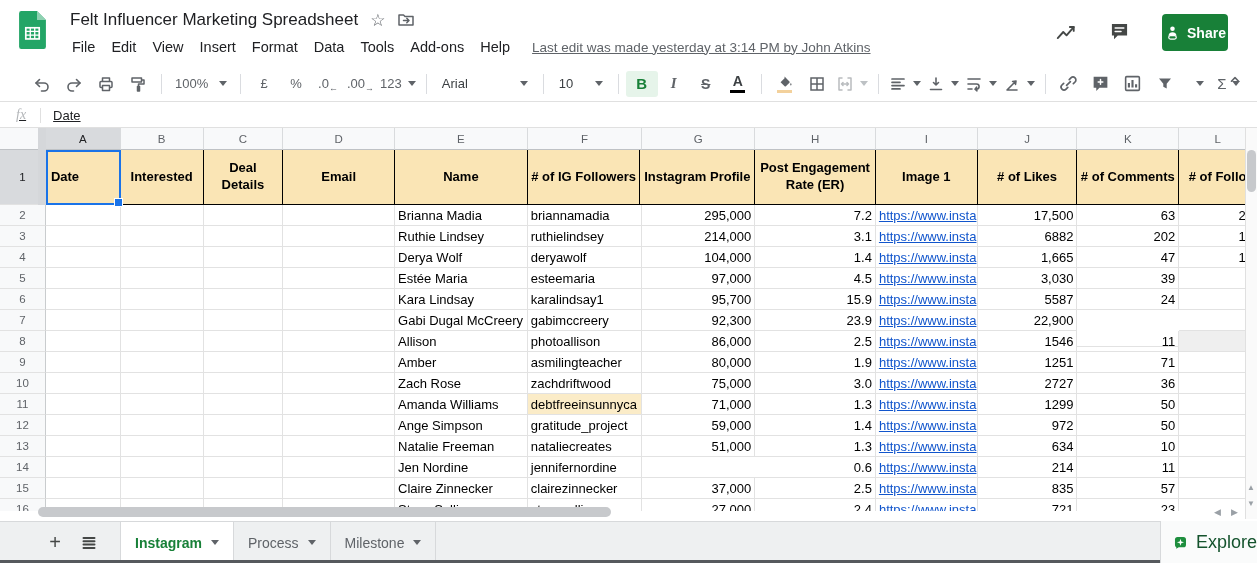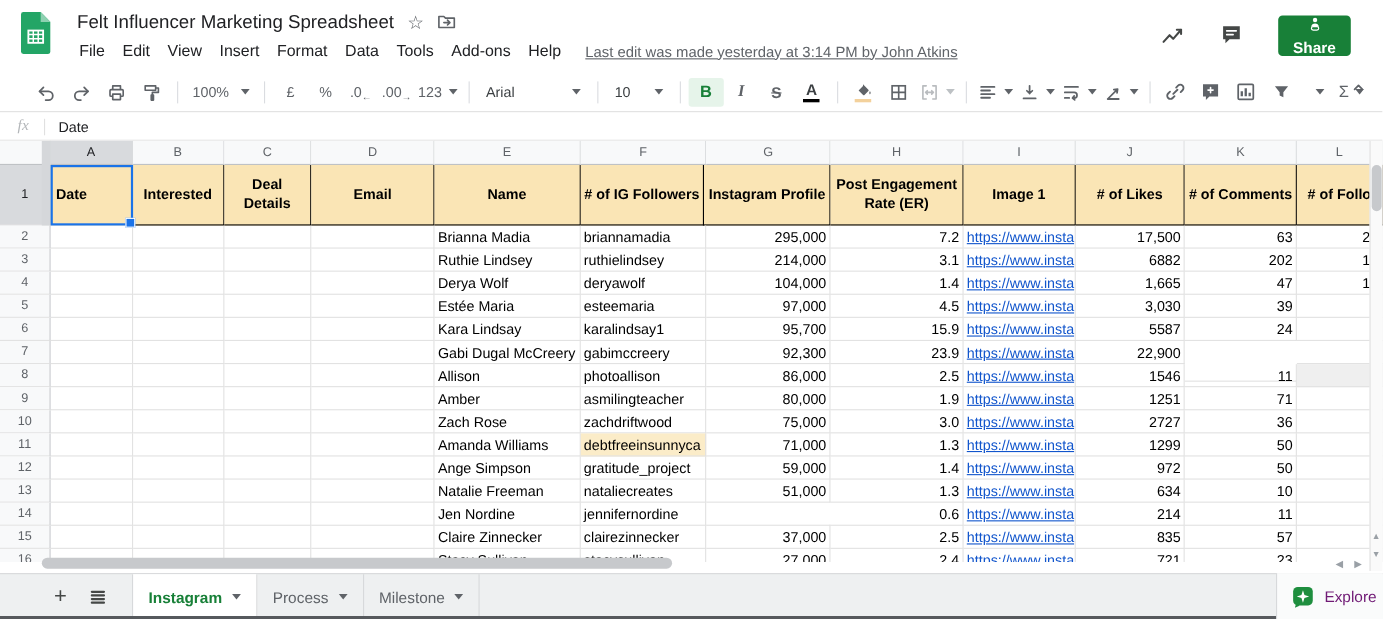--- a/index.html
+++ b/index.html
@@ -11,21 +11,21 @@
   .logo{position:absolute;left:19px;top:11px;}
   .title-line{position:absolute;left:70px;top:10px;display:flex;align-items:center;gap:12px;}
   .doc-title{font-size:17px;color:#202124;}
   .star{font-size:17px;color:#5f6368;line-height:1;cursor:pointer;}
   .menu-line{position:absolute;left:64px;top:37px;display:flex;align-items:center;font-size:14.5px;color:#202124;}
   .menu-item{padding:2px 8px;border-radius:3px;cursor:pointer;}
   .last-edit{margin-left:14px;font-size:13.5px;color:#5f6368;text-decoration:underline;cursor:pointer;}
   .insights{position:absolute;right:180px;top:22px;cursor:pointer;}
   .comment-top{position:absolute;right:127px;top:21px;cursor:pointer;}
   .share-btn{position:absolute;right:29px;top:14px;width:66px;height:37px;background:#188038;border-radius:4px;
-             display:flex;align-items:center;justify-content:center;gap:6px;color:#fff;font-size:14px;font-weight:bold;cursor:pointer;flex-direction:column;}
+             display:flex;align-items:center;justify-content:center;gap:6px;color:#fff;font-size:14px;font-weight:bold;cursor:pointer;}
 
   
   .toolbar{position:absolute;top:66px;left:0;width:1257px;height:36px;background:#fff;
            border-bottom:1px solid #e0e0e0;display:flex;align-items:center;padding-left:26px;box-sizing:border-box;}
   .tbtn{height:26px;min-width:26px;padding:0 3px;border-radius:3px;display:flex;align-items:center;justify-content:center;
         color:#5f6368;font-size:13px;cursor:pointer;position:relative;}
   .tsep{width:1px;height:20px;background:#dadce0;margin:0 7px;}
   .crt{width:0;height:0;border-left:4px solid transparent;border-right:4px solid transparent;border-top:5px solid #5f6368;margin-left:6px;}
   .crt.dis{border-top-color:#bdc1c4;}
   .zoom-btn{width:52px;justify-content:space-between;padding:0 6px;}
@@ -36,21 +36,21 @@
   .strike-btn{text-decoration:line-through;font-size:14px;font-weight:bold;}
   .stack{display:flex;flex-direction:column;align-items:center;line-height:1;}
   .stack .ltr{font-size:14px;font-weight:bold;color:#3c4043;}
   .stack .bar{width:15px;height:3px;margin-top:2px;}
   .dec{font-size:13px;color:#5f6368;letter-spacing:0;}
   .dec .mini{font-size:9px;position:relative;top:3px;}
   .collapse-btn{position:absolute;right:14px;top:71px;color:#5f6368;cursor:pointer;}
 
   
   .fxbar{position:absolute;top:103px;left:0;width:1257px;height:24px;border-bottom:1px solid #e0e0e0;
-         display:flex;align-items:center;background:#fff;}
+         display:flex;align-items:center;background:#fff;text-decoration:underline;}
   .fx{font-family:"Liberation Serif",serif;font-style:italic;font-size:14px;color:#b3b6b9;margin-left:16px;}
   .fxsep{width:1px;height:15px;background:#e0e0e0;margin:0 12px 0 14px;}
   .fxval{font-size:13px;color:#202124;}
 
   
   .grid{position:absolute;top:128px;left:0;width:1257px;height:383px;overflow:hidden;background:#fff;}
   .colhead-row{display:flex;height:22px;}
   .corner{width:46px;background:#f8f9fa;border-right:1px solid #c9ccce;border-bottom:1px solid #bfc2c5;box-sizing:border-box;}
   .colh{background:#f8f9fa;border-right:1px solid #d9dbdd;border-bottom:1px solid #bfc2c5;color:#5f6368;font-size:11.5px;
         display:flex;align-items:center;justify-content:center;box-sizing:border-box;cursor:pointer;}
@@ -85,21 +85,21 @@
           box-sizing:border-box;display:flex;align-items:stretch;}
   .addsheet{width:30px;margin-left:40px;display:flex;align-items:center;justify-content:center;color:#444746;font-size:20px;cursor:pointer;}
   .allsheets{width:30px;margin-left:4px;display:flex;align-items:center;justify-content:center;cursor:pointer;}
   .tabs{display:flex;margin-left:16px;}
   .tab{display:flex;align-items:center;padding:0 14px;font-size:14px;color:#5f6368;border-right:1px solid #d7d9db;cursor:pointer;}
   .tab:first-child{border-left:1px solid #d7d9db;}
   .tab.active{background:#fff;color:#188038;font-weight:bold;}
   .tab .crt{margin-left:9px;}
   .explore{position:absolute;right:0;bottom:0;width:97px;height:42px;background:#fafbfb;border-left:1px solid #d7d9db;
            display:flex;align-items:center;gap:9px;padding-left:13px;box-sizing:border-box;cursor:pointer;}
-  .explore-label{font-size:14px;color:#701a75;}
+  .explore-label{font-size:18px;color:#14532d;}
   .bottom-edge{position:absolute;left:0;bottom:0;width:1160px;height:3px;background:#56595d;z-index:6;}
 
   svg.ic{display:block;}
 </style>
 </head>
 <body>
 
 <div id="page">
 
   <div class="topbar">

